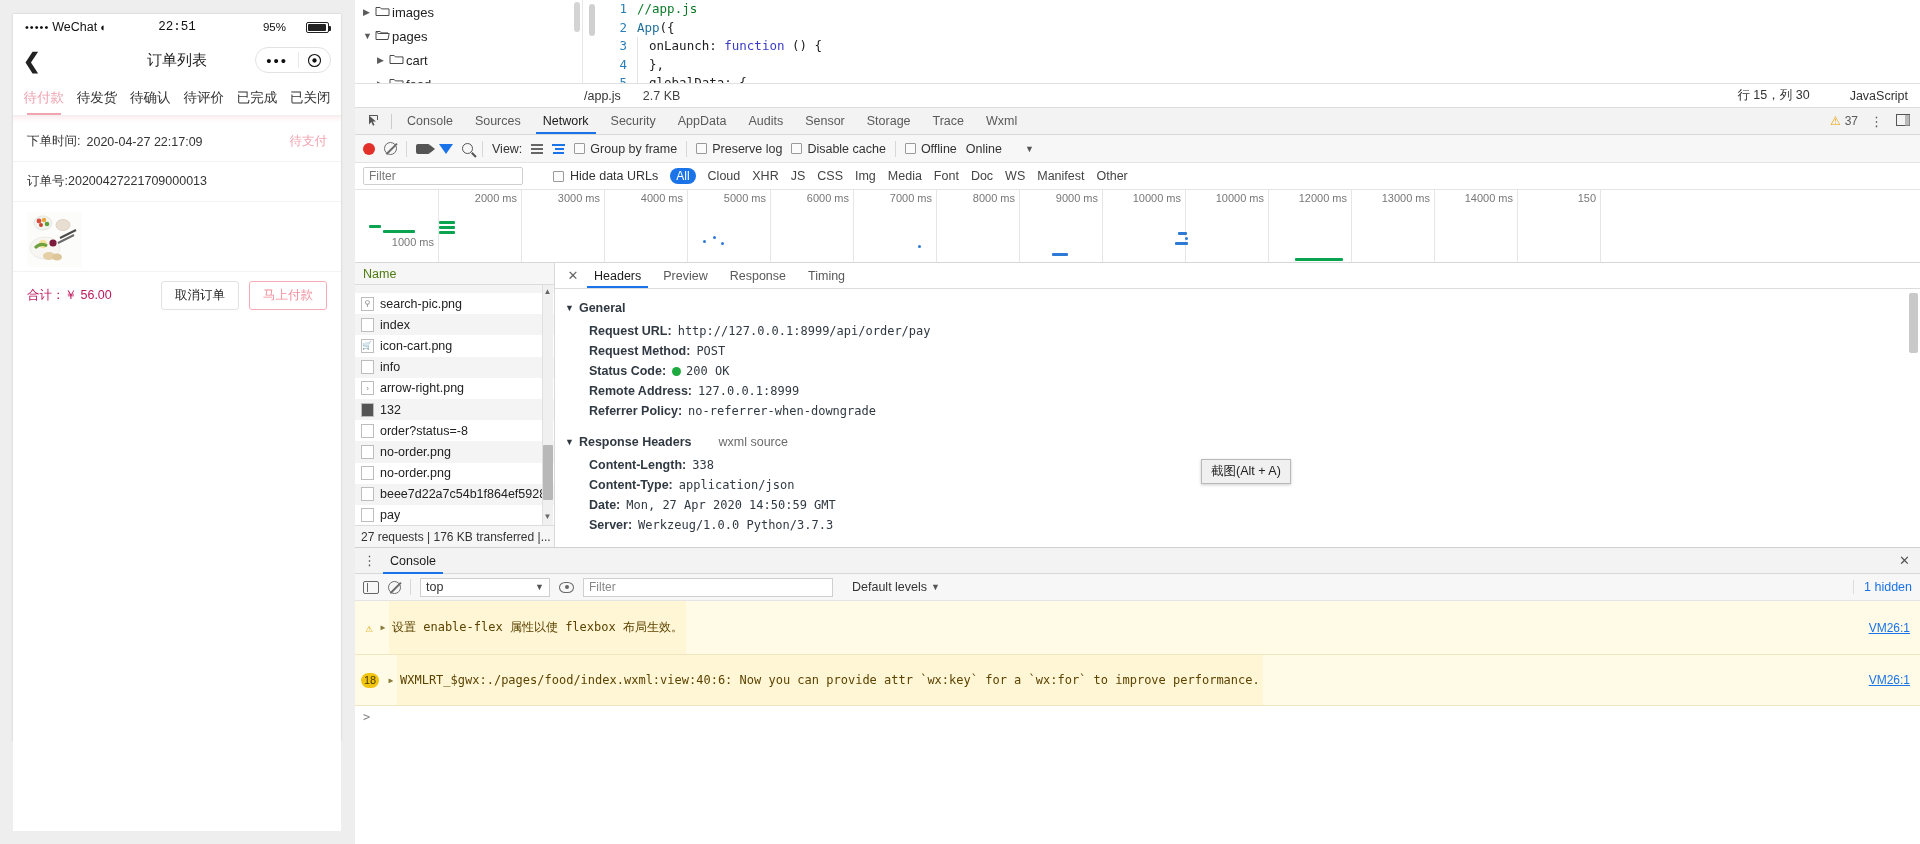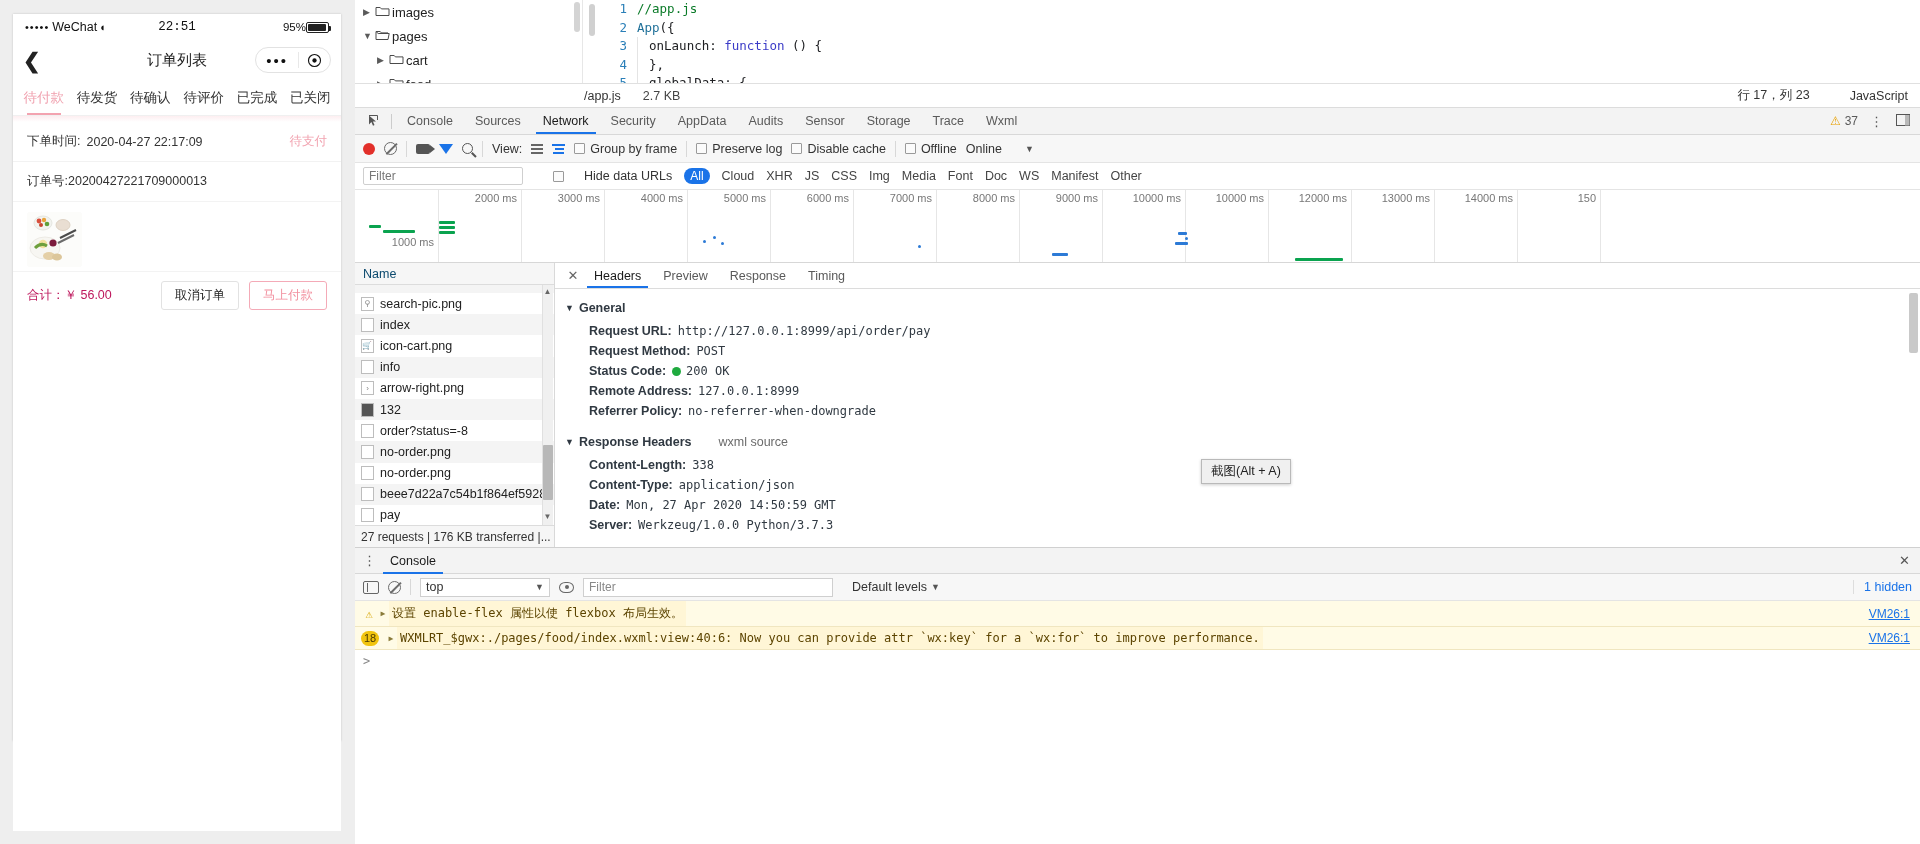--- a/index.html
+++ b/index.html
@@ -24,21 +24,21 @@
     box-shadow:0 0 2px rgba(0,0,0,.18);
   }
   .statusbar {
     height:26px; display:flex; align-items:center;
     font-size:12.5px; color:#111; padding:0 12px;
     position:relative;
   }
   .sb-left { display:flex; align-items:center; gap:3px; }
   .sb-dots { letter-spacing:1px; font-size:11px; }
   .sb-center { position:absolute; left:0; right:0; text-align:center; font-size:12.5px;font-family:Liberation Mono, monospace;}
-  .sb-right { margin-left:auto; display:flex; align-items:center; gap:0; z-index:2;}
+  .sb-right { margin-left:auto; display:flex; align-items:center; gap:20px; z-index:2;}
   .batt {
     width:23px; height:11px; border:1px solid #222; border-radius:2px; position:relative;
     padding:1px;
   }
   .batt::after { content:""; position:absolute; right:-3px; top:3px; width:2px; height:5px; background:#222; border-radius:0 1px 1px 0;}
   .batt i { display:block; height:100%; width:95%; background:#222; border-radius:1px;}
 
   .navbar {
     height:40px; display:flex; align-items:center; position:relative; padding:0 10px;
   }
@@ -164,40 +164,40 @@
 
   
   .net-filter {
     height:27px; display:flex; align-items:center; background:#fff;
     border-bottom:1px solid #e4e4e4; font-size:12.5px; color:#333;
   }
   .filt-input {
     width:160px; height:18px; border:1px solid #cfcfcf; border-radius:2px; margin-left:8px;
     padding:0 5px; font-size:12px; color:#777;
   }
-  .hide-data { margin-left:30px; display:flex; align-items:center; gap:20px; }
+  .hide-data { margin-left:30px; display:flex; align-items:center; gap:6px; }
   .type-pill {
     margin-left:12px; padding:1px 6px; border-radius:8px; background:#1a73e8; color:#fff;
     font-size:12px;
   }
   .type-item { margin-left:12px; color:#444; cursor:pointer; }
 
   
   .overview { height:73px; background:#fff; border-bottom:1px solid #d7d7d7; position:relative; overflow:hidden;}
   .ov-tick { position:absolute; top:0; bottom:0; border-right:1px solid #e6e6e6; }
   .ov-lbl { position:absolute; top:2px; font-size:11px; color:#777; transform:translateX(-100%); padding-right:4px;}
   .ov-bar { position:absolute; height:2.5px; background:#0aa34f; border-radius:1px;}
   .ov-bar.blue { background:#2c7ad6; }
   .ov-bar.dot { width:3px; height:3px; border-radius:50%; }
 
   
   .lower { display:flex; height:285px; border-bottom:1px solid #d0d0d0;}
   .req-list { width:200px; border-right:1px solid #d9d9d9; display:flex; flex-direction:column; background:#fff;}
   .rl-head { height:22px; display:flex; align-items:center; padding-left:8px; font-size:12.5px;
-             color:#0c4a6e; background:#f6f6f6; border-bottom:1px solid #dcdcdc;}
+             color:#4d7c0f; background:#f6f6f6; border-bottom:1px solid #dcdcdc;}
   .rl-body { flex:1; overflow:hidden; position:relative; }
   .rl-row { display:flex; align-items:center; height:21.2px; padding-left:6px; font-size:12.5px; color:#222; cursor:pointer;}
   .rl-row:nth-child(odd) { background:#f4f4f4; }
   .rl-row.sel { background:#fff; }
   .rl-ico {
     width:13px; height:14px; border:1px solid #bdbdbd; background:#fff; margin-right:6px;
     display:flex; align-items:center; justify-content:center; font-size:8px; color:#888; flex:none;
   }
   .rl-name { overflow:hidden; white-space:nowrap; text-overflow:clip;}
   .rl-scroll { position:absolute; right:1px; top:0; width:11px; bottom:0; background:#f0f0f0; border-left:1px solid #e0e0e0;}
@@ -247,21 +247,21 @@
 
   .con-msgs { background:#fff; }
   .cmsg { display:flex; align-items:center; min-height:21px; font-family:"DejaVu Sans Mono", monospace;
           font-size:12px; border-bottom:1px solid #f0e6c0; padding-left:6px; position:relative;}
   .cmsg.warn { background:#fffbe6; color:#5c4400; }
   .cmsg .badge { background:#f1c40f; color:#4a3a00; border-radius:9px; min-width:18px; height:15px;
                  display:flex; align-items:center; justify-content:center; font-size:11px;
                  font-family:"Liberation Sans",sans-serif; margin-right:6px;}
   .cmsg .wicon { width:16px; text-align:center; color:#d6a400; font-size:12px;}
   .cmsg .arrow { width:12px; text-align:center; font-size:8px; color:#8a7b3a;}
-  .cmsg .msg-text { padding:4px 3px; background:#fff6d6;text-align:right; }
+  .cmsg .msg-text { padding:18px 3px; background:#fff6d6;text-align:right; }
   .cmsg .src { margin-left:auto; padding-right:10px; color:#1a73e8; font-family:"Liberation Sans",sans-serif;
                font-size:12px; text-decoration:underline; cursor:pointer;}
   .con-prompt { display:flex; align-items:center; height:22px; padding-left:8px; color:#888; font-size:12px;
                 font-family:"DejaVu Sans Mono", monospace;}
 </style>
 </head>
 <body>
 
 <div id="simulator">
   <div class="phone">
@@ -415,21 +415,21 @@
         <span class="ln">5</span>
         <span class="guide"></span>
         <span class="cd c-pl">globalData: {</span>
       </div>
     </div>
   </div>
 
   <div class="status-line">
     <span class="sl-file">/app.js</span>
     <span class="sl-size">2.7 KB</span>
-    <span class="sl-pos">行 17，列 23</span>
+    <span class="sl-pos">行 15，列 30</span>
     <span class="sl-lang">JavaScript</span>
   </div>
 
   <div class="dt-tabbar">
     <span class="dt-inspect">
       <svg width="14" height="14" viewBox="0 0 14 14">
           <path d="M2 1.5h8.5v4.5" fill="none" stroke="#555" stroke-width="1"></path>
           <path d="M2 1.5v9l2.4-2.4 1.6 3.6 1.5-.7-1.6-3.5H9z" fill="#555"></path>
         </svg>
     </span>

